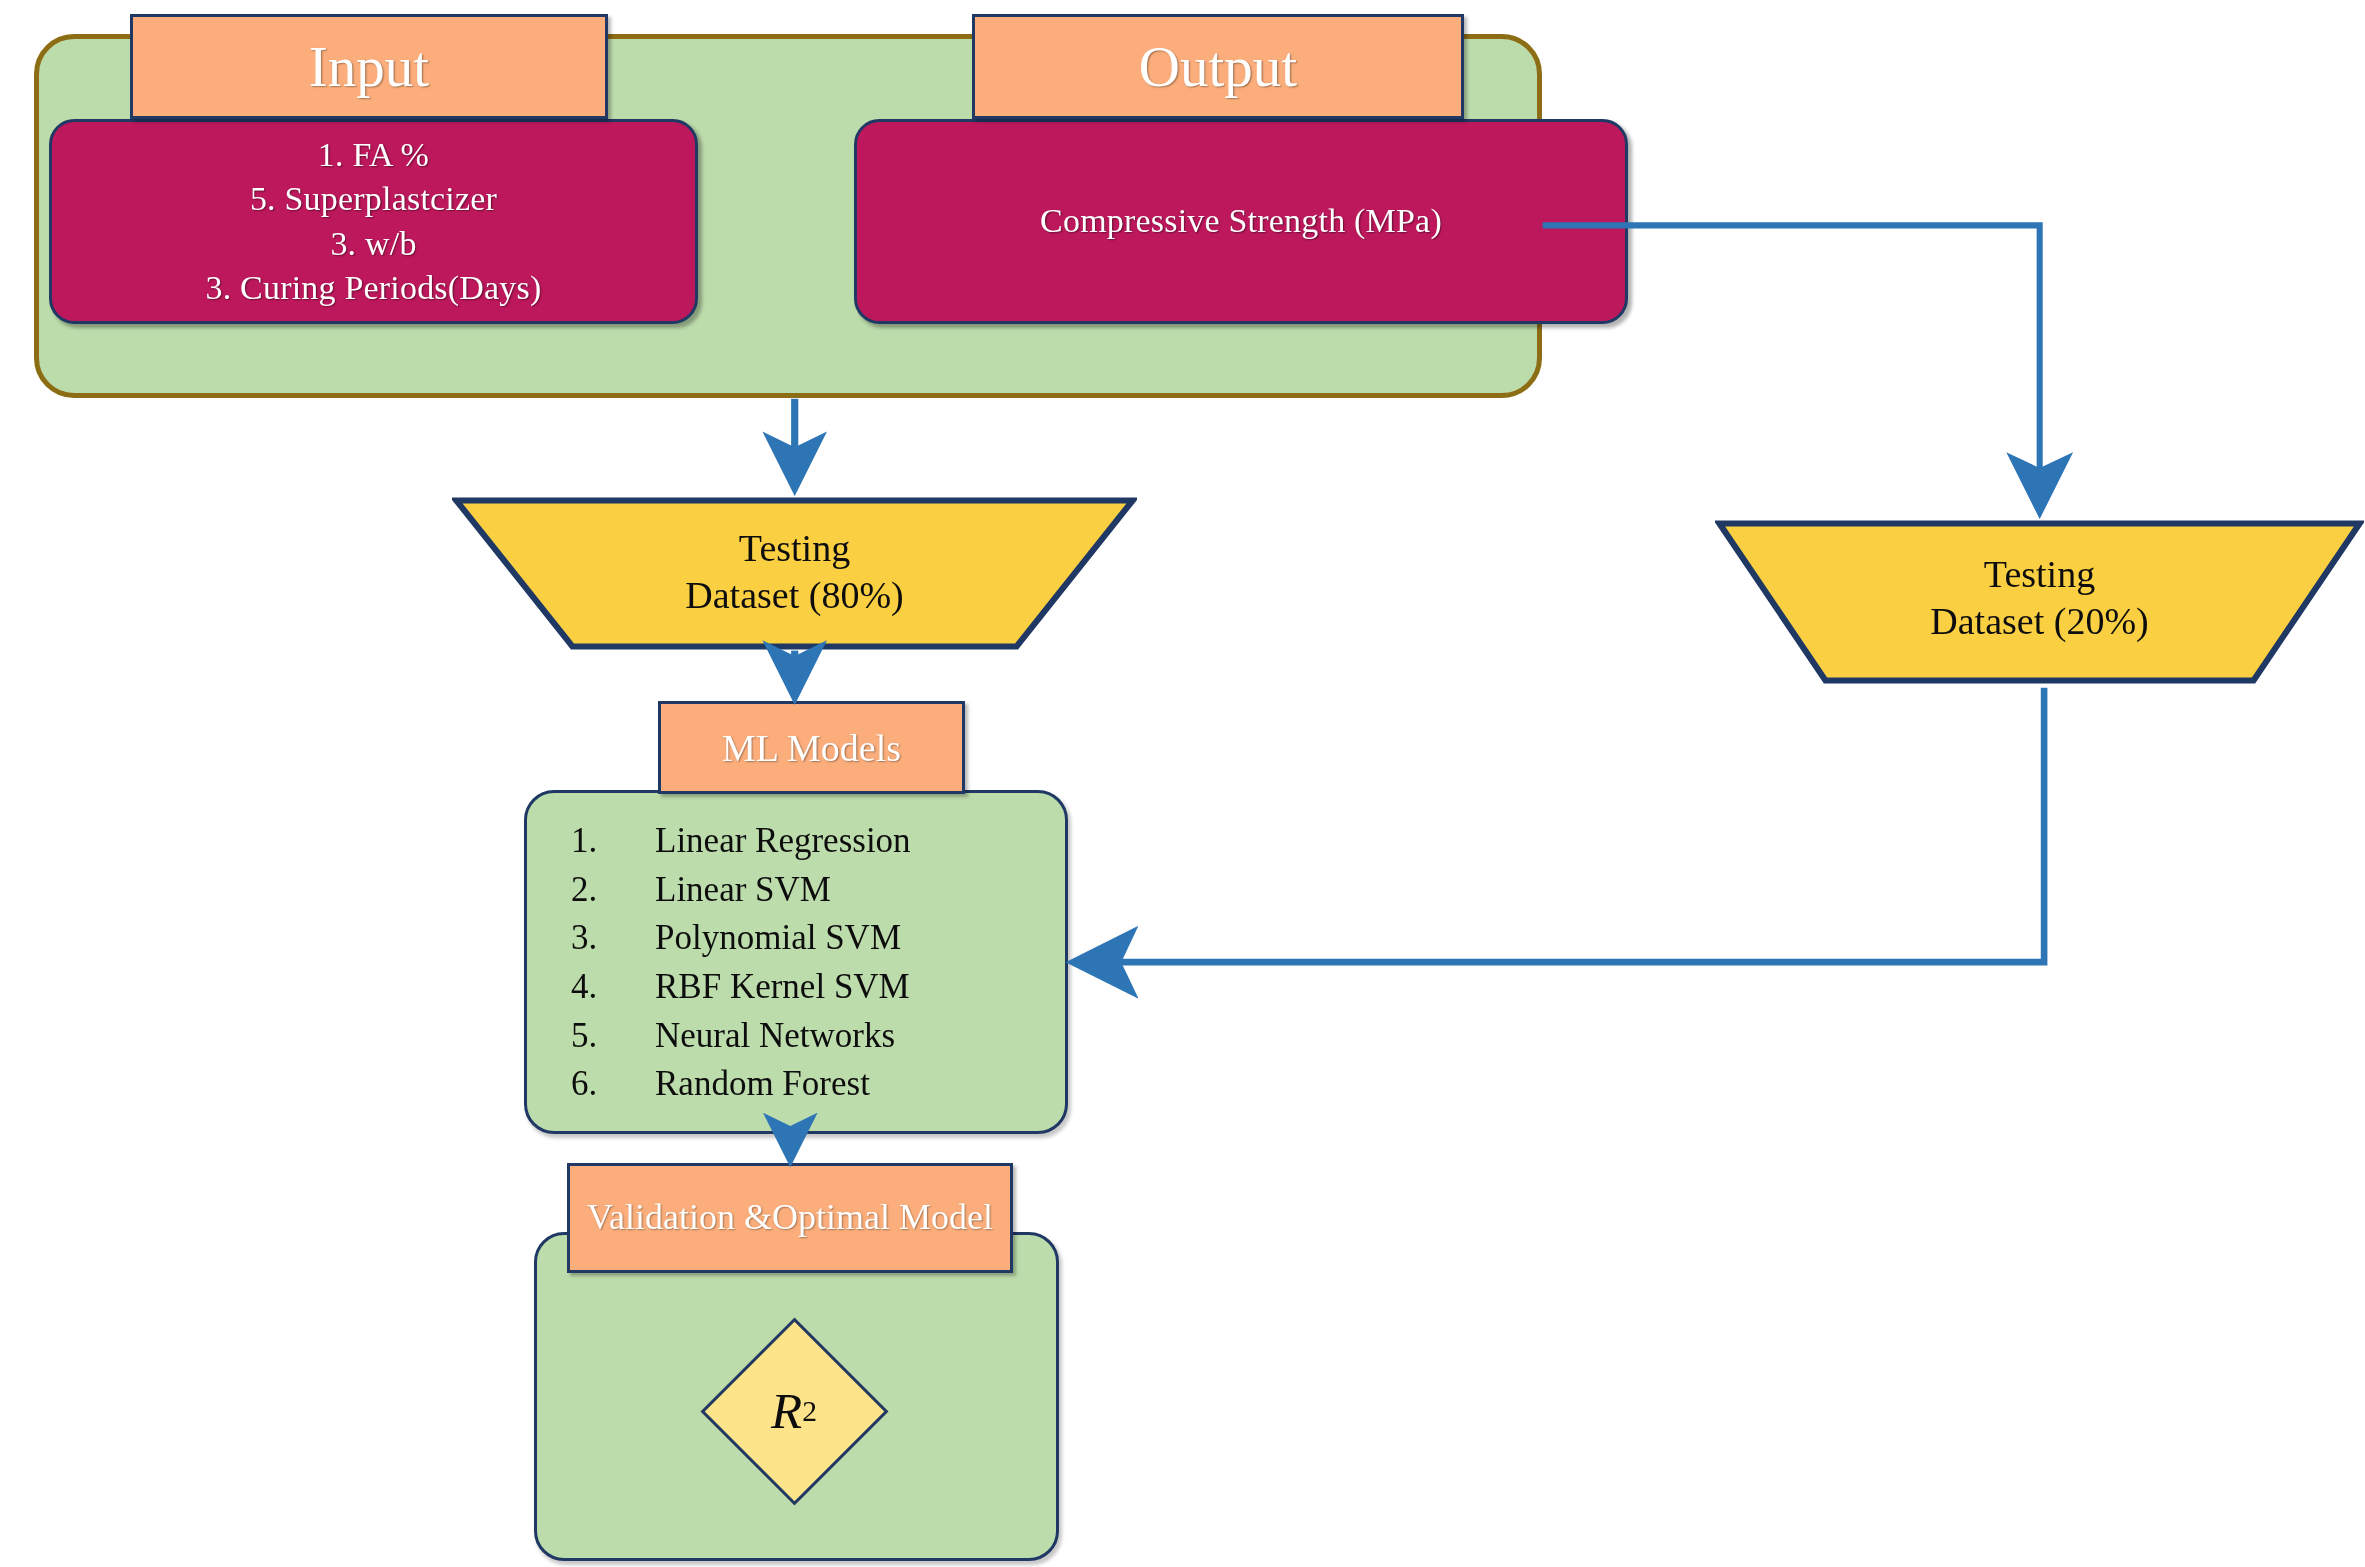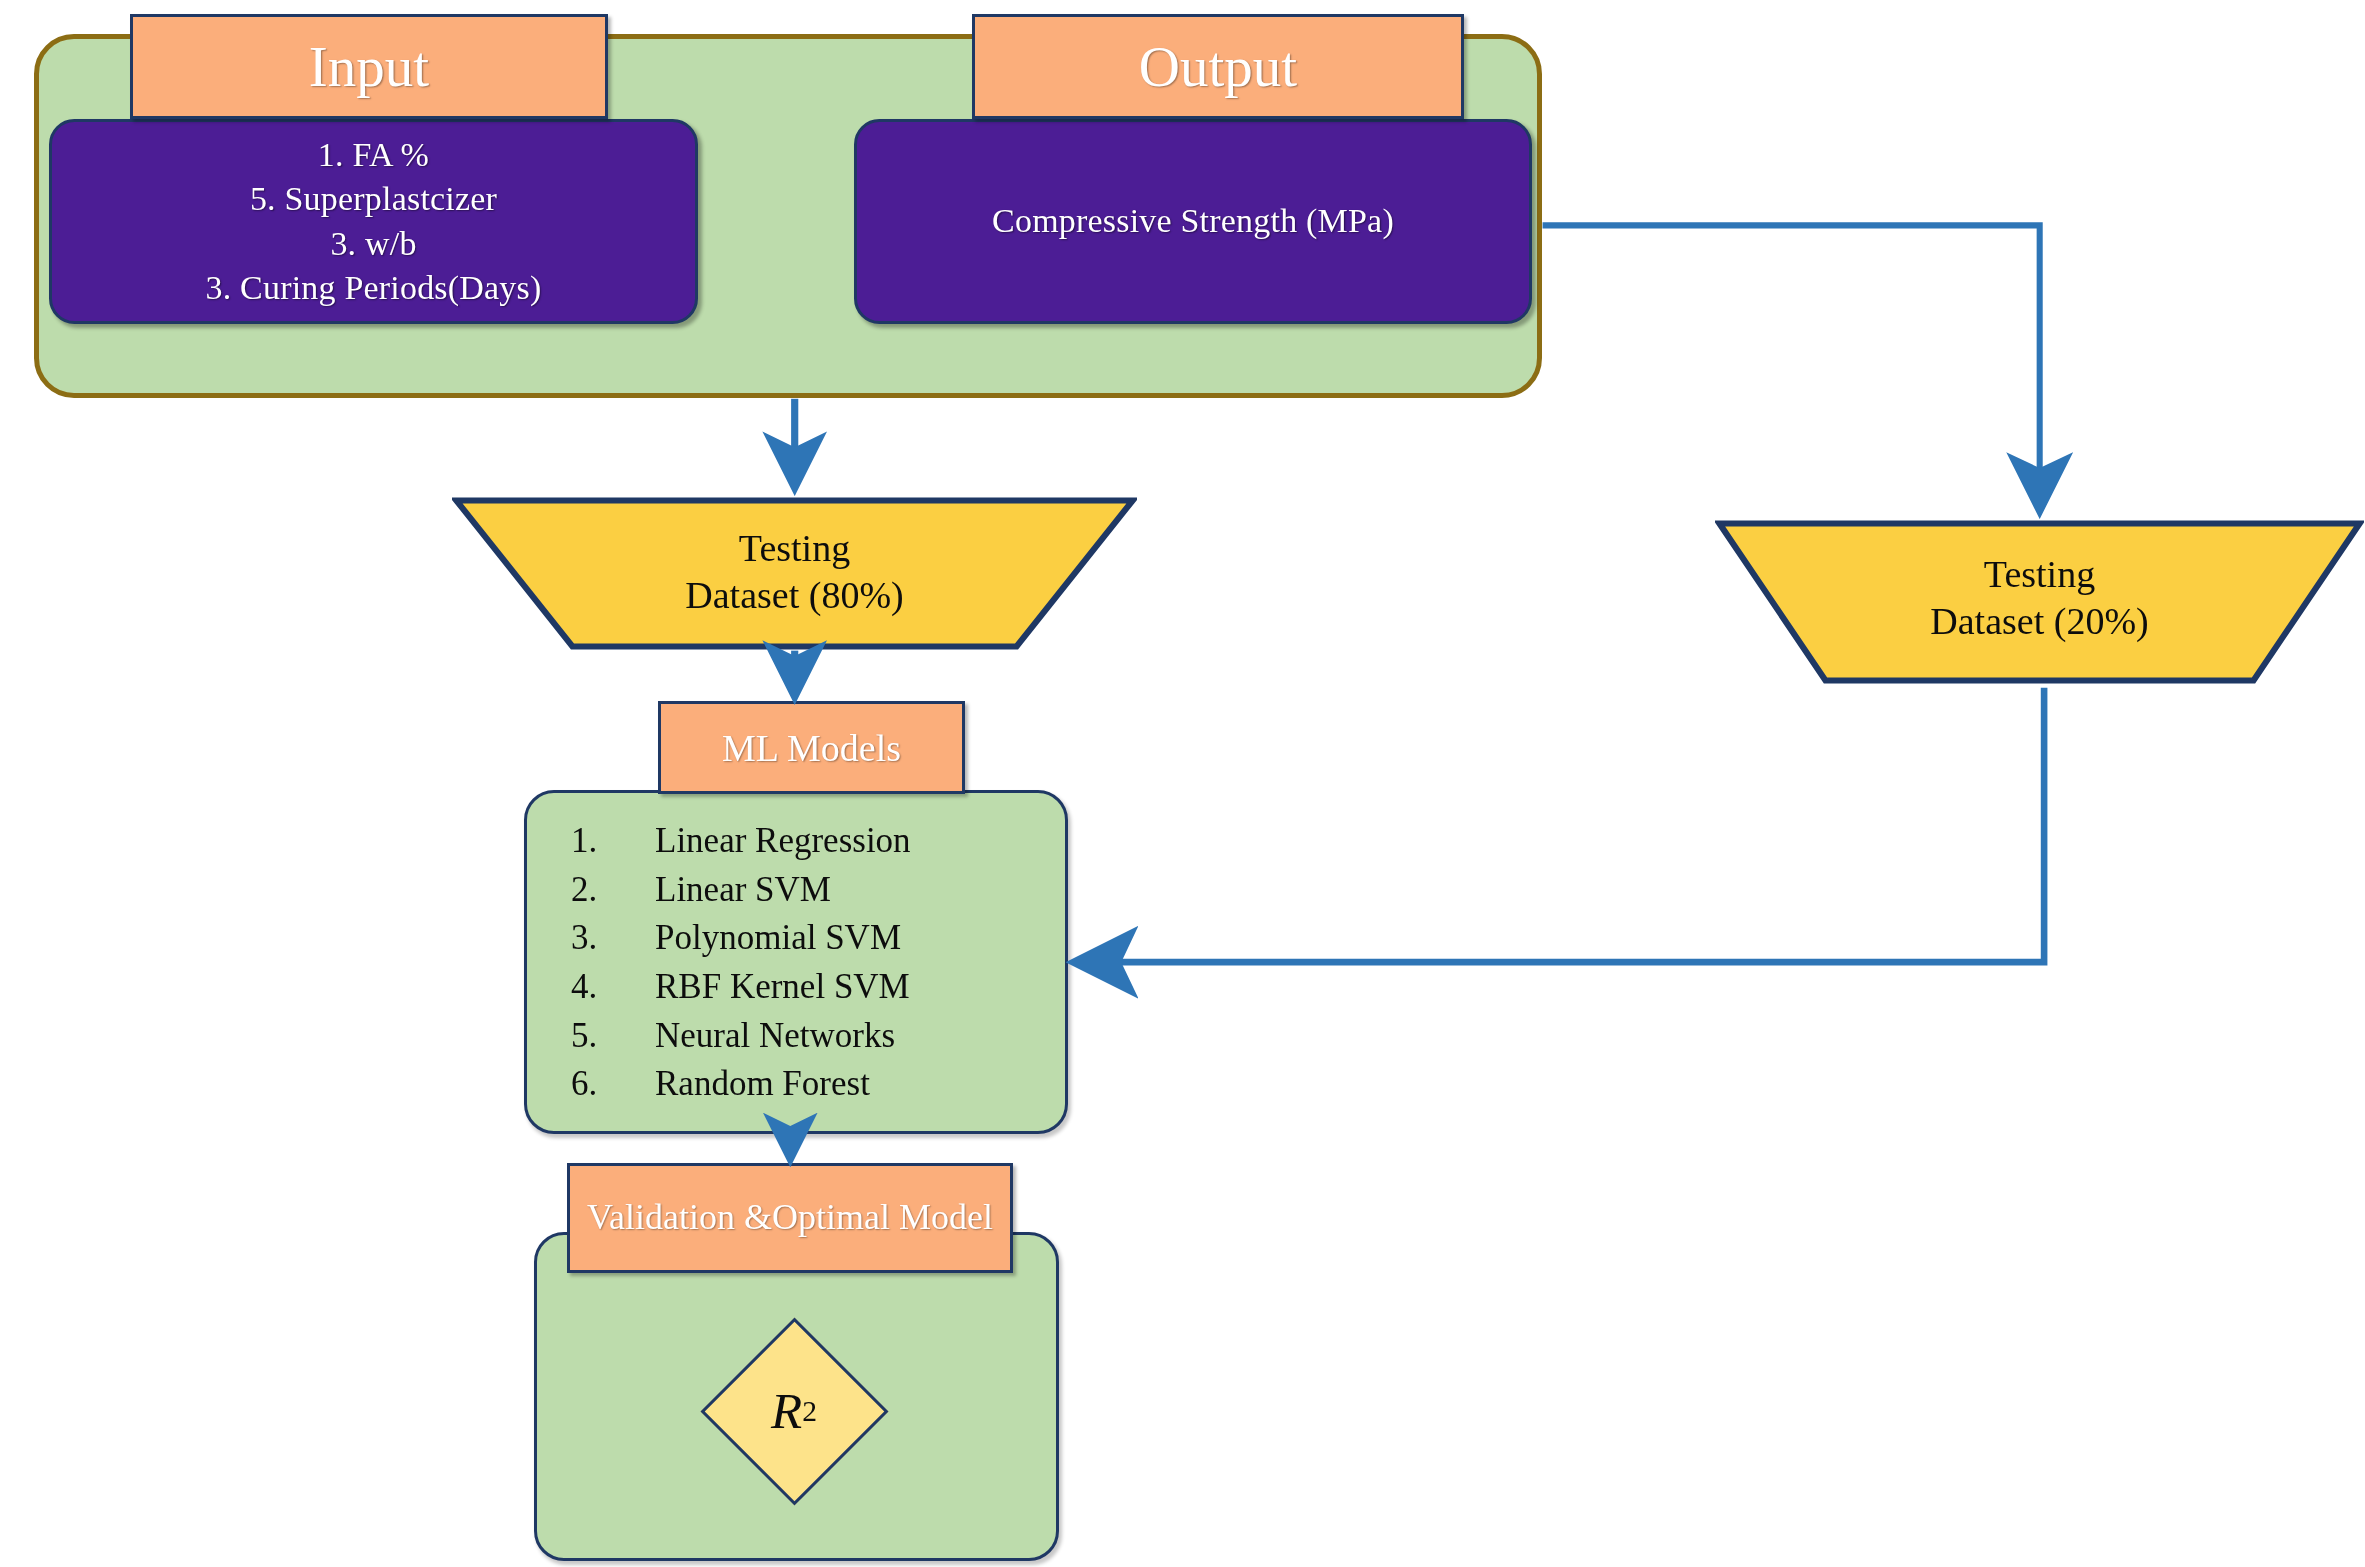--- a/index.html
+++ b/index.html
@@ -38,21 +38,21 @@
     background: #BDDCAC;
     border: 5px solid #8C6D14;
     border-radius: 40px;
     box-sizing: border-box;
     z-index: 1;
   }
 
   
   .blue-box {
     position: absolute;
-    background: #4c1d95;
+    background: #be185d;
     border: 3.9px solid #1F3864;
     border-radius: 25.4px;
     box-sizing: border-box;
     color: #FFFFFF;
     display: flex;
     align-items: center;
     justify-content: center;
     z-index: 2;
     box-shadow: 3.3px 3.9px 3.9px rgba(0,0,0,0.30);
   }
@@ -65,21 +65,21 @@
   }
   #input-box {
     left: 49px;
     top: 119px;
     width: 649px;
     height: 205px;
   }
   #output-box {
     left: 854px;
     top: 119px;
-    width: 678px;
+    width: 774px;
     height: 205px;
   }
 
   
   .tab {
     position: absolute;
     background: #FBAE7B;
     border: 3.9px solid #1F3864;
     box-sizing: border-box;
     color: #FFFFFF;

